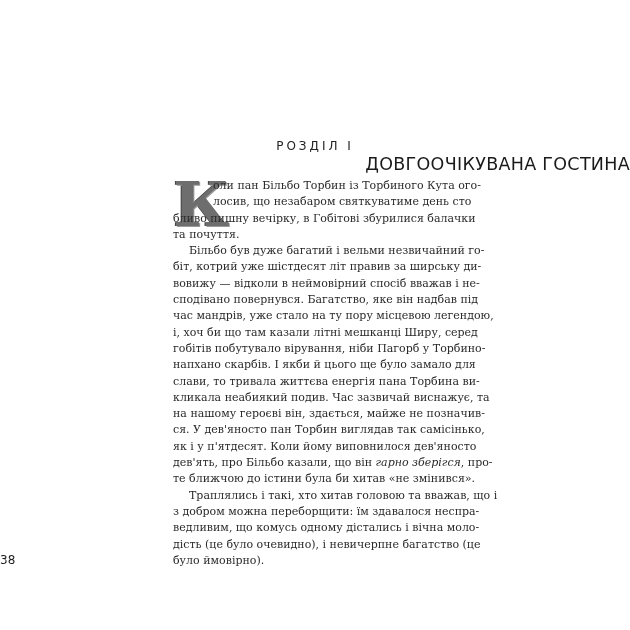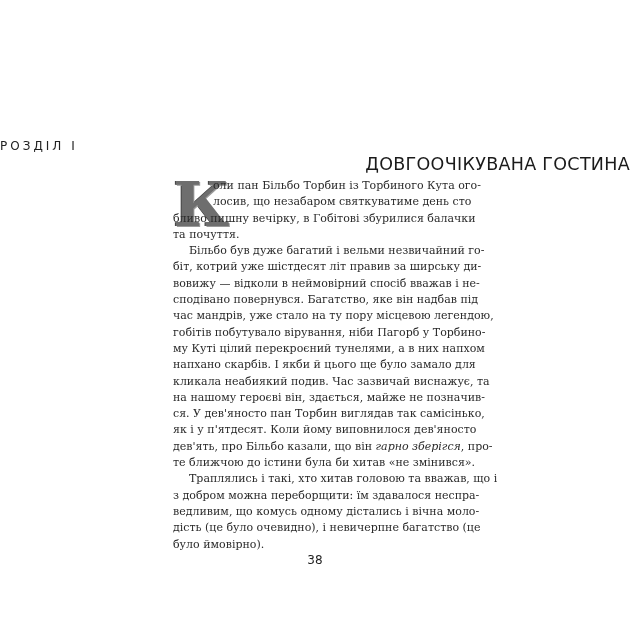--- a/index.html
+++ b/index.html
@@ -1,21 +1,21 @@
 <!DOCTYPE html>
 <html><head>
 <meta charset="utf-8">
 <style>
   html, body { margin: 0; padding: 0; background: #ffffff; }
   body { width: 630px; height: 630px; position: relative; overflow: hidden; }
   .page {
     position: absolute; left: 0; top: 0; width: 630px; height: 630px; background: #ffffff;
   }
   .chapter-label {
-    position: absolute; left: 0; width: 630px; top: 138px; 
+    position: absolute; left: 0; width: 630px; top: 138px; text-align: center;
     font-family: "DejaVu Sans", sans-serif; font-size: 12px; letter-spacing: 3px;
     color: #222; line-height: 16px;
   }
   .chapter-title {
     position: absolute; left: 0; width: 630px; top: 153px; text-align: right;
     font-family: "DejaVu Sans", sans-serif; font-size: 17.5px; letter-spacing: 0.3px;
     color: #1a1a1a; line-height: 22px;
   }
   .text {
     position: absolute; left: 173px; top: 178px; width: 289px;
@@ -27,21 +27,21 @@
   .line.indent { padding-left: 16px; }
   .line.drop { padding-left: 40px; }
   .dropcap {
     position: absolute; left: 173px; top: 179px; width: 38px; height: 52px;
     font-family: "DejaVu Serif", serif; font-size: 62px; line-height: 52px;
     color: #6e6e6e; font-weight: bold;
     text-shadow: 1px 1px 0 #9a9a9a, -1px 0 0 #444;
   }
   .italic { font-style: italic; }
   .page-number {
-    position: absolute; left: 0; width: 630px; top: 553px; text-align: center;
+    position: absolute; left: 0; width: 630px; top: 553px; text-align: left;
     font-family: "DejaVu Sans", sans-serif; font-size: 12px; color: #222;
   }
 </style>
 </head>
 <body>
 
 <div class="page">
   <div class="chapter-label">РОЗДІЛ І</div>
   <div class="chapter-title">ДОВГООЧІКУВАНА ГОСТИНА</div>
 
@@ -50,23 +50,24 @@
   <div class="text">
     <span class="line drop">оли пан Більбо Торбин із Торбиного Кута ого-</span>
     <span class="line drop">лосив, що незабаром святкуватиме день сто</span>
     <span class="line">бливо пишну вечірку, в Гобітові збурилися балачки</span>
     <span class="line last">та почуття.</span>
     <span class="line indent">Більбо був дуже багатий і вельми незвичайний го-</span>
     <span class="line">біт, котрий уже шістдесят літ правив за ширську ди-</span>
     <span class="line">вовижу — відколи в неймовірний спосіб вважав і не-</span>
     <span class="line">сподівано повернувся. Багатство, яке він надбав під</span>
     <span class="line">час мандрів, уже стало на ту пору місцевою легендою,</span>
+    <span class="line">і, хоч би що там казали літні мешканці Ширу, серед</span>
     <span class="line">гобітів побутувало вірування, ніби Пагорб у Торбино-</span>
-    <span class="line">му Куті цілий перекроєний тунелями, а в них напхом</span>
     <span class="line">напхано скарбів. І якби й цього ще було замало для</span>
+    <span class="line">слави, то тривала життєва енергія пана Торбина ви-</span>
     <span class="line">кликала неабиякий подив. Час зазвичай виснажує, та</span>
     <span class="line">на нашому героєві він, здається, майже не позначив-</span>
     <span class="line">ся. У дев'яносто пан Торбин виглядав так самісінько,</span>
     <span class="line">як і у п'ятдесят. Коли йому виповнилося дев'яносто</span>
     <span class="line"><span>дев'ять, про Більбо казали, що він </span><span class="italic">гарно зберігся</span><span>, про-</span></span>
     <span class="line">те ближчою до істини була би хитав «не змінився».</span>
     <span class="line indent">Траплялись і такі, хто хитав головою та вважав, що і</span>
     <span class="line">з добром можна переборщити: їм здавалося неспра-</span>
     <span class="line">ведливим, що комусь одному дістались і вічна моло-</span>
     <span class="line">дість (це було очевидно), і невичерпне багатство (це</span>

